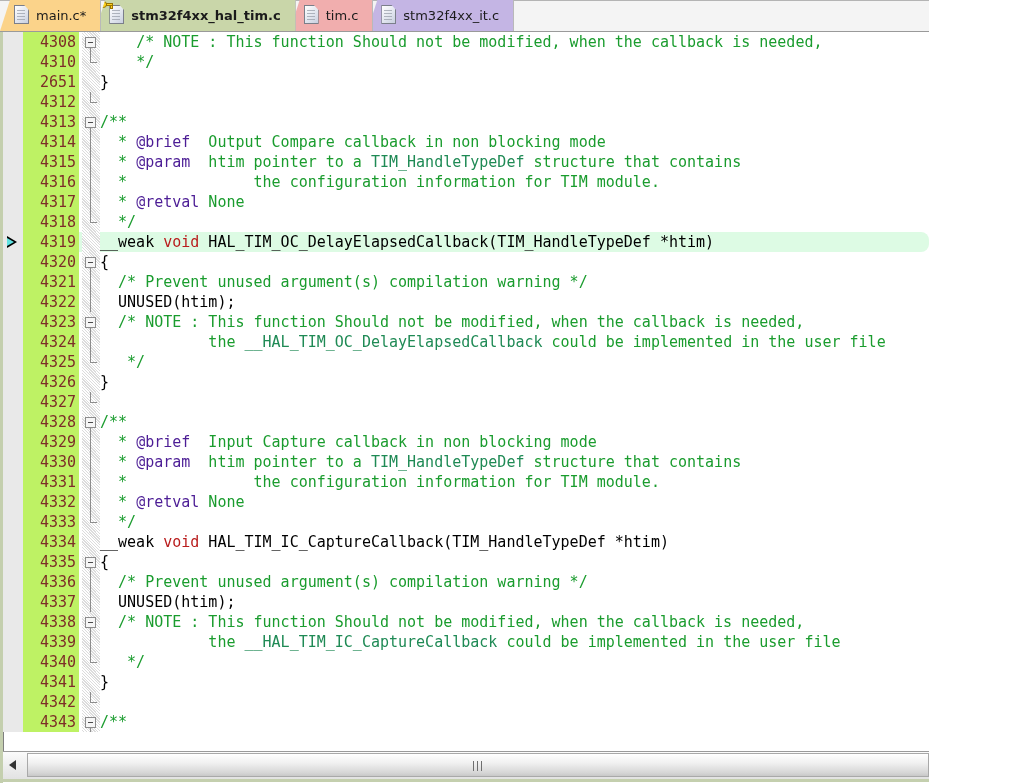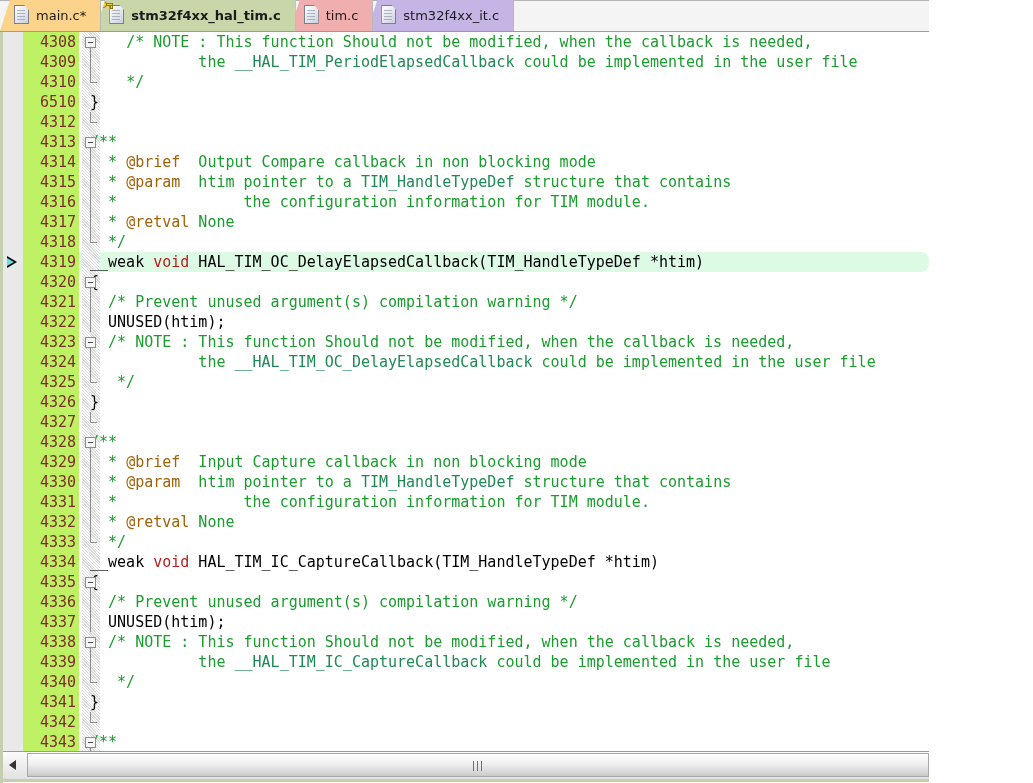--- a/index.html
+++ b/index.html
@@ -231,29 +231,29 @@
     content: "";
     position: absolute;
     left: 2px; top: 4px;
     width: 5px; height: 1px;
     background: #4a4a4a;
   }
 
   
   .code {
     position: absolute;
-    left: 87px; top: 0;
+    left: 97px; top: 0;
     height: 20px;
     white-space: pre;
     color: #000000;
     text-align: center;
   }
   .cm   { color: #1a9c2e; }   
   .cmd  { color: #1f8a55; }   
-  .tag  { color: #a16207; }   
+  .tag  { color: #4c1d95; }   
   .kw   { color: #b91c1c; }   
   .pl   { color: #000000; }   
 
   
   #hscroll {
     position: relative;
     height: 31px;
     background: #f0f0f0;
     border-top: 1px solid #9a9a9a;
     box-sizing: border-box;
@@ -317,23 +317,22 @@
   <div id="tabbar"><div class="tab" style="background: rgb(251, 211, 138); z-index: 10;"><span class="tab-icon"></span><span class="tab-label">main.c*</span></div><div class="tab active" style="background: rgb(201, 214, 169); z-index: 9;"><span class="tab-icon"></span><span class="key-badge">
           <span class="ring"></span>
           <span class="shaft"></span>
           <span class="tooth"></span>
         </span><span class="tab-label">stm32f4xx_hal_tim.c</span></div><div class="tab" style="background: rgb(241, 174, 174); z-index: 8;"><span class="tab-icon"></span><span class="tab-label">tim.c</span></div><div class="tab" style="background: rgb(196, 181, 228); z-index: 7;"><span class="tab-icon"></span><span class="tab-label">stm32f4xx_it.c</span></div></div>
 
   <div id="editor-wrap">
     <div class="left-rail"></div>
     <div id="code-area">
         <div class="row"><div class="mk plain"></div><div class="ln">4308</div><div class="fold"><span class="vline half-bot"></span><span class="boxm"></span></div><div class="code"><span class="pl">    </span><span class="cm">/* NOTE : </span><span class="cm">This function Should not be modified, when the callback is needed,</span></div></div>
-        <div class="row"><div class="mk plain"></div><div class="ln">4309</div><div class="fold"><span class="vline"></span></div><div class="code"><span class="cm">            the </span><span class="cmd">__HAL_TIM_PeriodElapsedCallback</span><span class="cm"> could be implemented in the user file</span></div></div>
         <div class="row"><div class="mk plain"></div><div class="ln">4310</div><div class="fold"><span class="vline half-top"></span><span class="tick"></span></div><div class="code"><span class="pl">    </span><span class="cm">*/</span></div></div>
-        <div class="row"><div class="mk plain"></div><div class="ln">6510</div><div class="fold"></div><div class="code"><span class="pl">}</span></div></div>
+        <div class="row"><div class="mk plain"></div><div class="ln">2651</div><div class="fold"></div><div class="code"><span class="pl">}</span></div></div>
         <div class="row"><div class="mk plain"></div><div class="ln">4312</div><div class="fold"><span class="vline half-top"></span><span class="tick"></span></div><div class="code"><span class="pl"></span></div></div>
         <div class="row"><div class="mk plain"></div><div class="ln">4313</div><div class="fold"><span class="vline half-bot"></span><span class="boxm"></span></div><div class="code"><span class="cm">/**</span></div></div>
         <div class="row"><div class="mk plain"></div><div class="ln">4314</div><div class="fold"><span class="vline"></span></div><div class="code"><span class="cm">  * </span><span class="tag">@brief</span><span class="cm">  Output Compare callback in non blocking mode</span></div></div>
         <div class="row"><div class="mk plain"></div><div class="ln">4315</div><div class="fold"><span class="vline"></span></div><div class="code"><span class="cm">  * </span><span class="tag">@param</span><span class="cm">  htim pointer to a </span><span class="cmd">TIM_HandleTypeDef</span><span class="cm"> structure that contains</span></div></div>
         <div class="row"><div class="mk plain"></div><div class="ln">4316</div><div class="fold"><span class="vline"></span></div><div class="code"><span class="cm">  *              the configuration information for TIM module.</span></div></div>
         <div class="row"><div class="mk plain"></div><div class="ln">4317</div><div class="fold"><span class="vline"></span></div><div class="code"><span class="cm">  * </span><span class="tag">@retval</span><span class="cm"> None</span></div></div>
         <div class="row"><div class="mk plain"></div><div class="ln">4318</div><div class="fold"><span class="vline half-top"></span><span class="tick"></span></div><div class="code"><span class="cm">  */</span></div></div>
         <div class="row hl"><div class="mk plain"><div class="arrow-glyph"></div></div><div class="ln">4319</div><div class="fold"></div><div class="code"><span class="pl">__weak </span><span class="kw">void</span><span class="pl"> HAL_TIM_OC_DelayElapsedCallback(TIM_HandleTypeDef *htim)</span></div></div>
         <div class="row"><div class="mk plain"></div><div class="ln">4320</div><div class="fold"><span class="vline half-bot"></span><span class="boxm"></span></div><div class="code"><span class="pl">{</span></div></div>
         <div class="row"><div class="mk plain"></div><div class="ln">4321</div><div class="fold"><span class="vline"></span></div><div class="code"><span class="pl">  </span><span class="cm">/* Prevent unused argument(s) compilation warning */</span></div></div>

